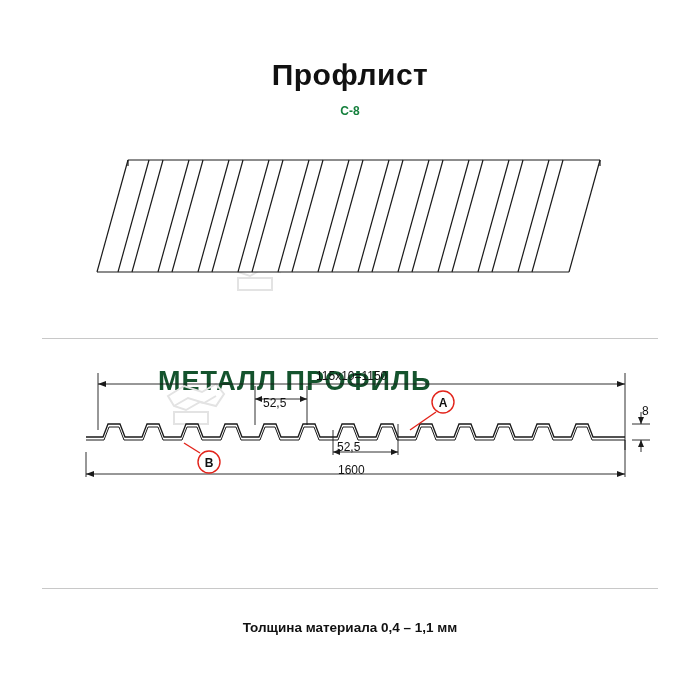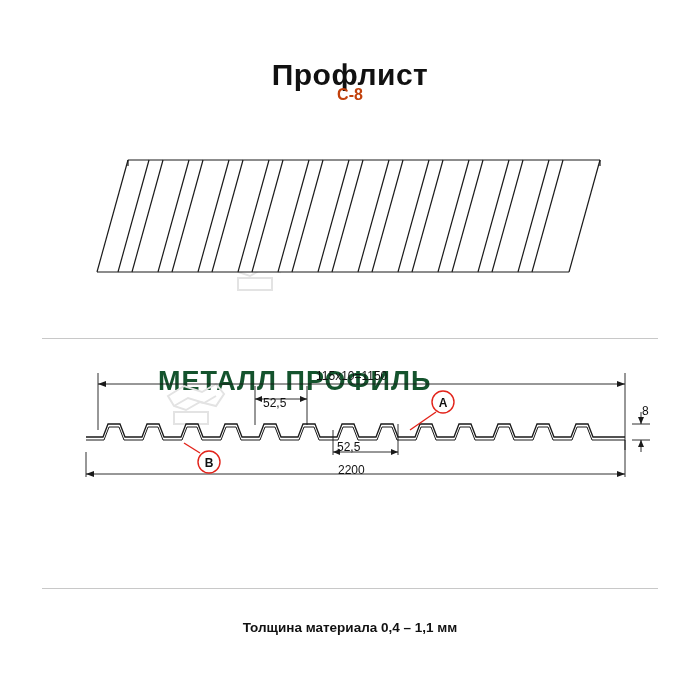--- a/index.html
+++ b/index.html
@@ -26,27 +26,27 @@
     left: 0;
     width: 700px;
     text-align: center;
     font-size: 30px;
     font-weight: bold;
     letter-spacing: 0.5px;
     color: #111111;
   }
   .subtitle {
     position: absolute;
-    top: 86px;
-    left: 0;
-    width: 700px;
-    text-align: center;
-    font-size: 16px;
-    font-weight: bold;
-    color: #c2410c;
+    top: 104px;
+    left: 0;
+    width: 700px;
+    text-align: center;
+    font-size: 12px;
+    font-weight: bold;
+    color: #15803d;
   }
   .footnote {
     position: absolute;
     top: 620px;
     left: 0;
     width: 700px;
     text-align: center;
     font-size: 13.5px;
     font-weight: bold;
     color: #111111;
@@ -249,20 +249,20 @@
       <path d="M436 412 L410 430"></path>
       <circle cx="443" cy="402" r="11"></circle>
       <path d="M200 453 L184 443"></path>
       <circle cx="209" cy="462" r="11"></circle>
     </g>
   </svg>
 
   <div class="lbl" style="left:316px; top:369px;">115х10=1150</div>
   <div class="lbl" style="left:263px; top:396px;">52,5</div>
   <div class="lbl" style="left:337px; top:440px;">52,5</div>
-  <div class="lbl" style="left:338px; top:463px;">2200</div>
+  <div class="lbl" style="left:338px; top:463px;">1600</div>
   <div class="lbl" style="left:642px; top:404px;">8</div>
 
   <div class="callout-letter" style="left:432px; top:396px;">A</div>
   <div class="callout-letter" style="left:198px; top:456px;">B</div>
 
   <div class="footnote">Толщина материала 0,4 – 1,1 мм</div>
 </div>
 
 </body></html>

